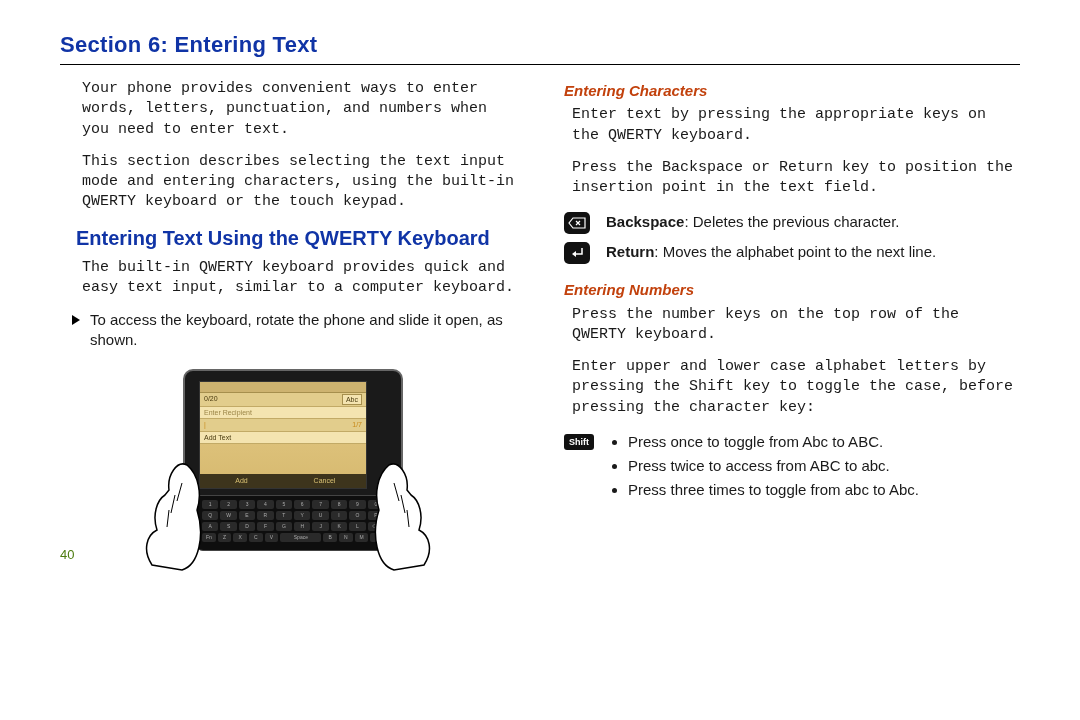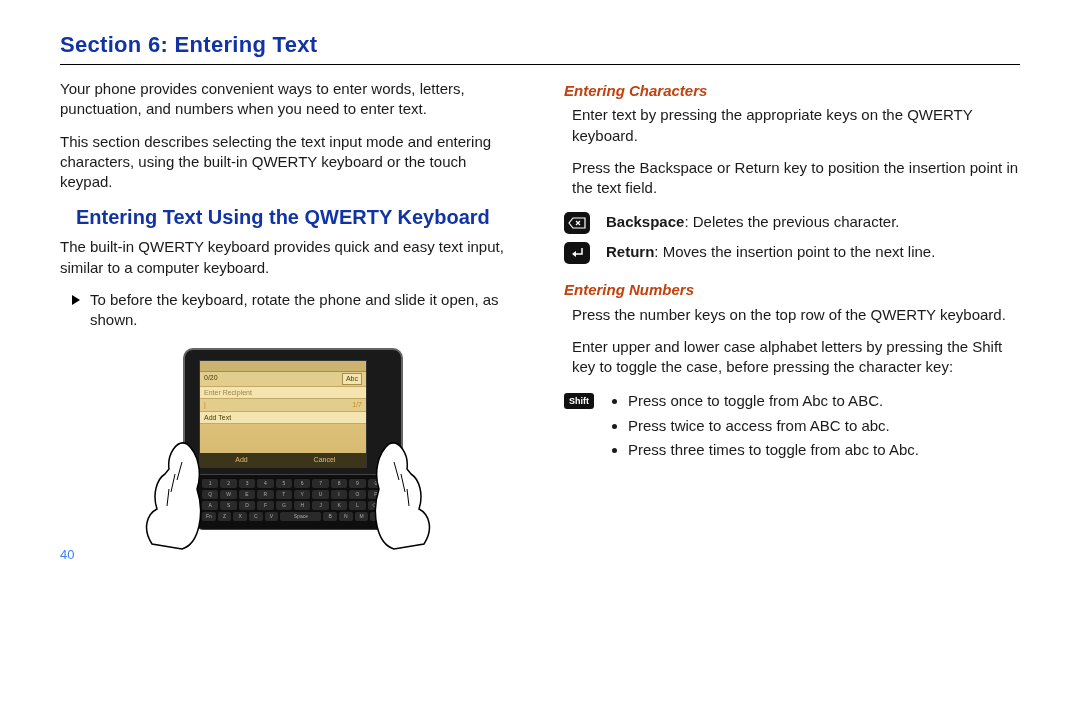--- a/index.html
+++ b/index.html
@@ -34,21 +34,22 @@
   .columns {
     display: flex;
     gap: 48px;
   }
   .col {
     flex: 1;
     font-size: 15px;
     line-height: 1.35;
   }
   .para {
-    margin: 0 0 12px 0;
+    margin: 0 0 12px 22px;
+    font-family: Liberation Mono, monospace;
   }
   .sub-blue {
     font-size: 20px;
     font-weight: 900;
     color: #1034a6;
     margin: 6px 0 6px 16px;
     font-family: Arial, Helvetica, sans-serif;
   }
   .sub-italic {
     font-size: 15px;
@@ -167,21 +168,21 @@
     width: 80px; height: 120px;
     bottom: -4px;
   }
   .hand.left { left: -6px; }
   .hand.right { right: -6px; transform: scaleX(-1); }
   .page-num {
     position: absolute;
     left: 60px;
     bottom: 18px;
     font-size: 13px;
-    color: #3b82f6;
+    color: #4d7c0f;
   }
   b { font-weight: 700; }
 </style>
 </head>
 <body>
 
 <div class="page">
   <h1 class="section-title">Section 6: Entering Text</h1>
   <hr class="rule">
 
@@ -189,21 +190,21 @@
 
     <div class="col">
       <p class="para">Your phone provides convenient ways to enter words, letters, punctuation, and numbers when you need to enter text.</p>
       <p class="para">This section describes selecting the text input mode and entering characters, using the built-in QWERTY keyboard or the touch keypad.</p>
 
       <div class="sub-blue">Entering Text Using the QWERTY Keyboard</div>
       <p class="para">The built-in QWERTY keyboard provides quick and easy text input, similar to a computer keyboard.</p>
 
       <div class="step-row">
         <div class="icon-tri"></div>
-        <div>To before the keyboard, rotate the phone and slide it open, as shown.</div>
+        <div>To access the keyboard, rotate the phone and slide it open, as shown.</div>
       </div>
 
       <div class="phone-figure">
         <div class="phone-body">
           <div class="phone-screen">
             <div class="screen-top"></div>
             <div class="screen-row dark">
               <span>0/20</span>
               <span style="background:#f4e4b0;padding:0 3px;border:1px solid #a68f4d;">Abc</span>
             </div>
@@ -307,21 +308,21 @@
       </div>
 
       <div class="key-row">
         <div class="key-icon">
           <svg width="16" height="14" viewBox="0 0 16 14">
               <path d="M13 2 L13 8 L5 8" fill="none" stroke="#fff" stroke-width="1.5"></path>
               <path d="M7 5 L3 8 L7 11 Z" fill="#fff"></path>
             </svg>
         </div>
         <div class="key-text">
-          <b>Return</b><span>: Moves the insertion point to the next line.</span>
+          <b>Return</b><span>: Moves the alphabet point to the next line.</span>
         </div>
       </div>
 
       <div class="sub-italic" style="margin-top:16px">Entering Numbers</div>
       <p class="para" style="margin-left:8px">Press the number keys on the top row of the QWERTY keyboard.</p>
 
       <p class="para" style="margin-left:8px">Enter upper and lower case alphabet letters by pressing the Shift key to toggle the case, before pressing the character key:</p>
 
       <div class="key-row" style="align-items:flex-start;">
         <div class="shift-icon">Shift</div>

